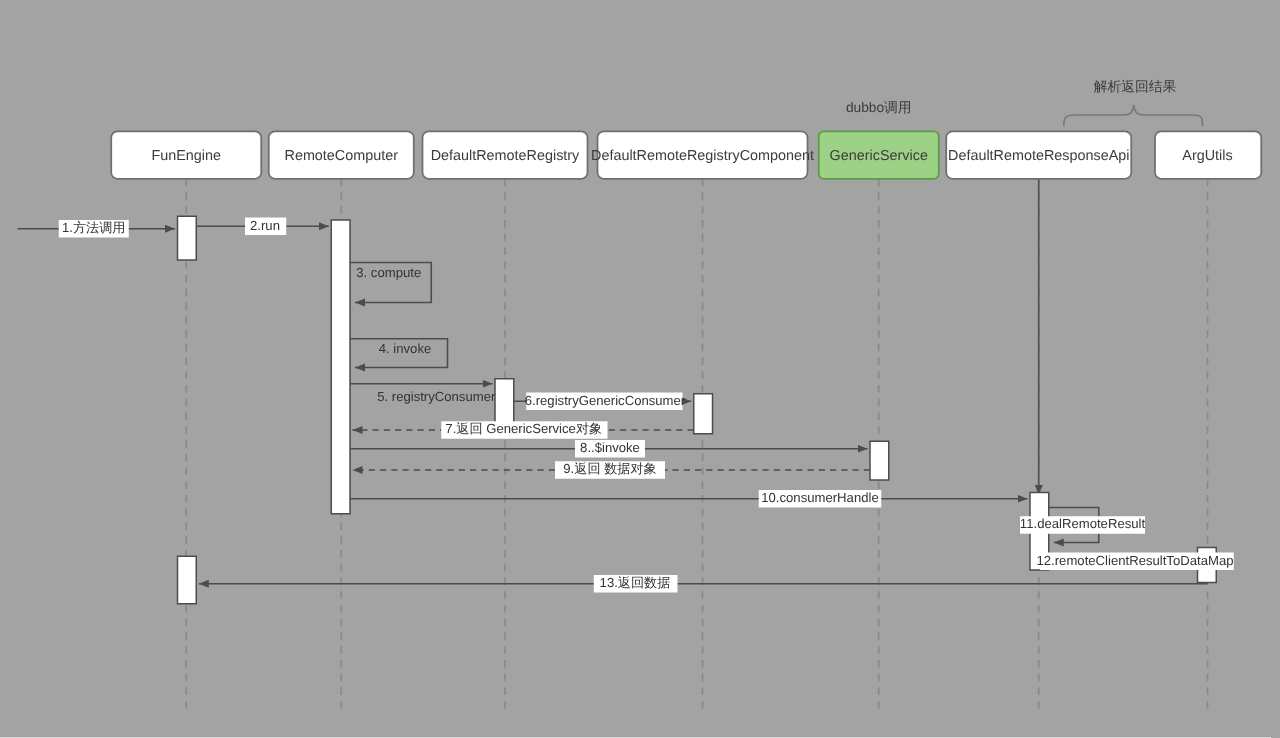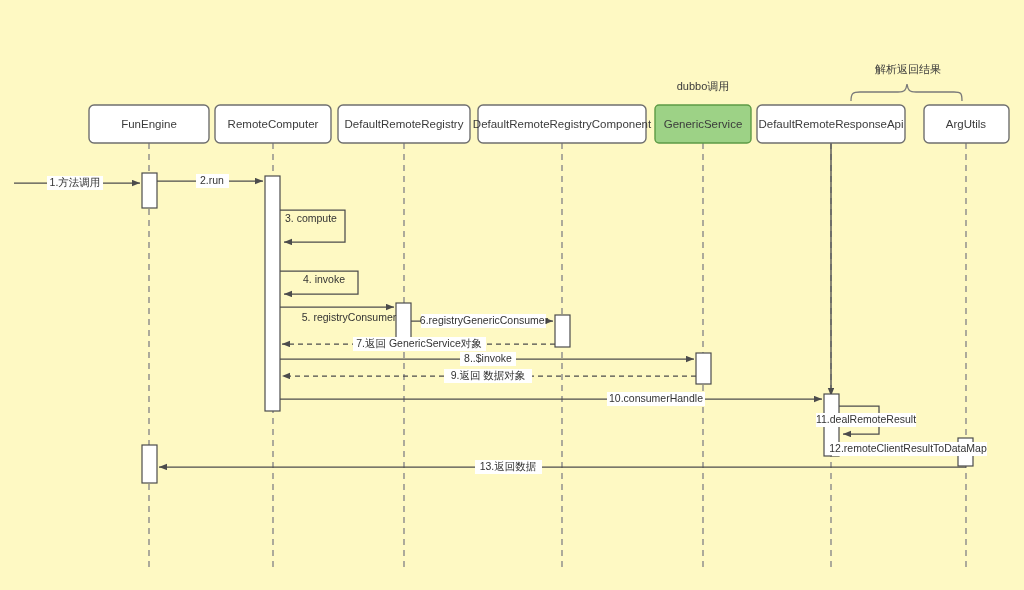--- a/index.html
+++ b/index.html
@@ -8,21 +8,21 @@
     padding: 0;
     background: #ffffff;
   }
   body {
     font-family: "Liberation Sans", "DejaVu Sans", sans-serif;
   }
   #canvas {
     position: relative;
     width: 1024px;
     height: 590px;
-    background: #fef9c3;
+    background: #a3a3a3;
     overflow: hidden;
   }
   #diagram-svg {
     position: absolute;
     left: 0;
     top: 0;
   }
   .lifeline-box {
     fill: #ffffff;
     stroke: #6f6f6f;

